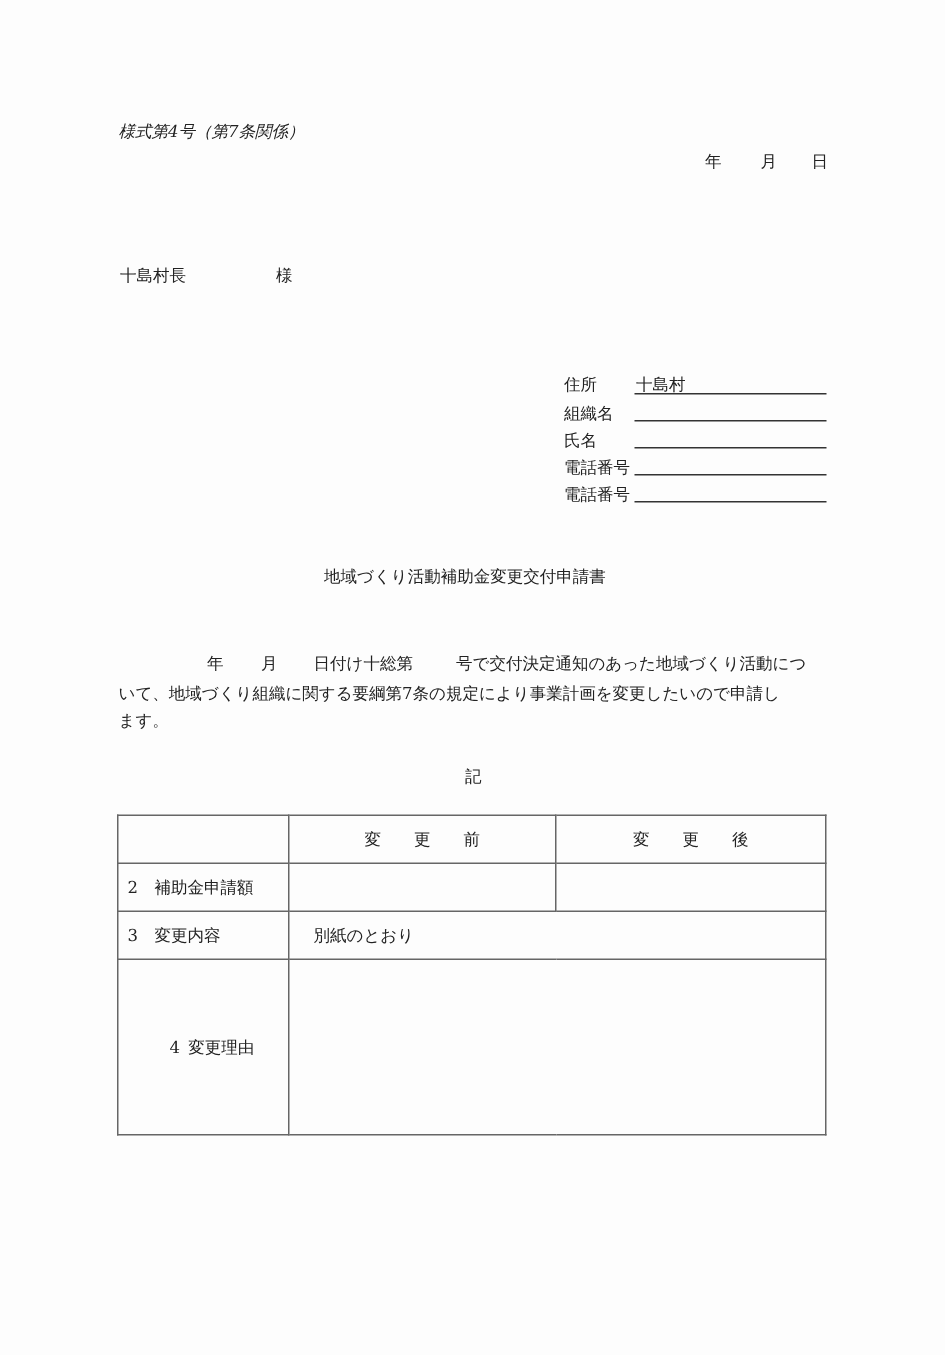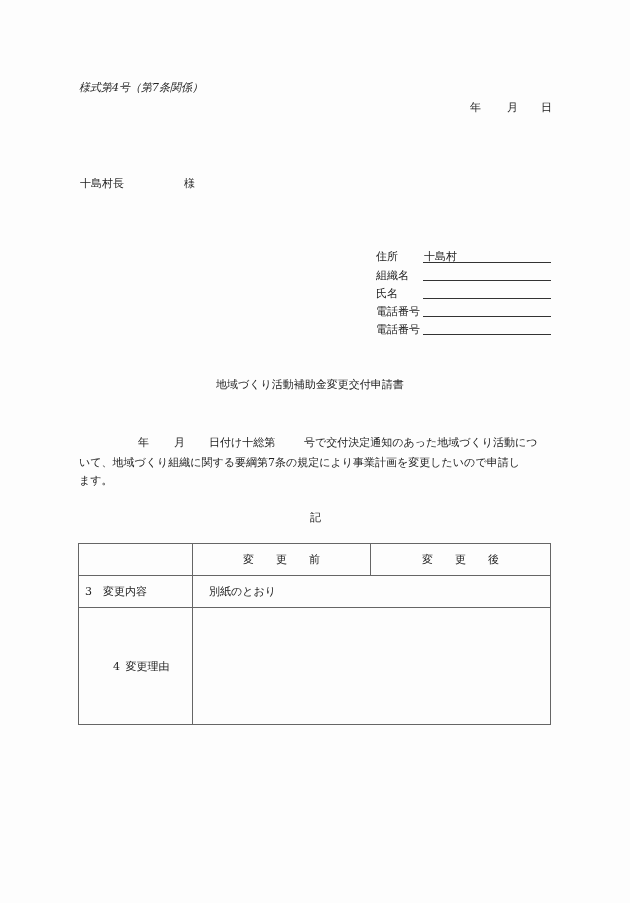--- a/index.html
+++ b/index.html
@@ -59,20 +59,25 @@
       <col style="width:178px">
       <col style="width:180px">
     </colgroup>
   <tbody>
       <tr>
     <td></td>
     <td class="c">変　　更　　前</td>
     <td class="c">変　　更　　後</td>
   </tr>
   <tr>
+    <td><span class="num">2</span><span>補助金申請額</span></td>
+    <td></td>
+    <td></td>
+  </tr>
+  <tr>
     <td><span class="num">3</span><span>変更内容</span></td>
     <td colspan="2" style="padding-left:16px;margin-left:46px;">別紙のとおり</td>
   </tr>
   <tr>
     <td style="height:116px;text-align:center;"><span class="num">4</span><span>変更理由</span></td>
     <td colspan="2" style="height:116px;"></td>
   </tr>
 </tbody>
   </table>
 

